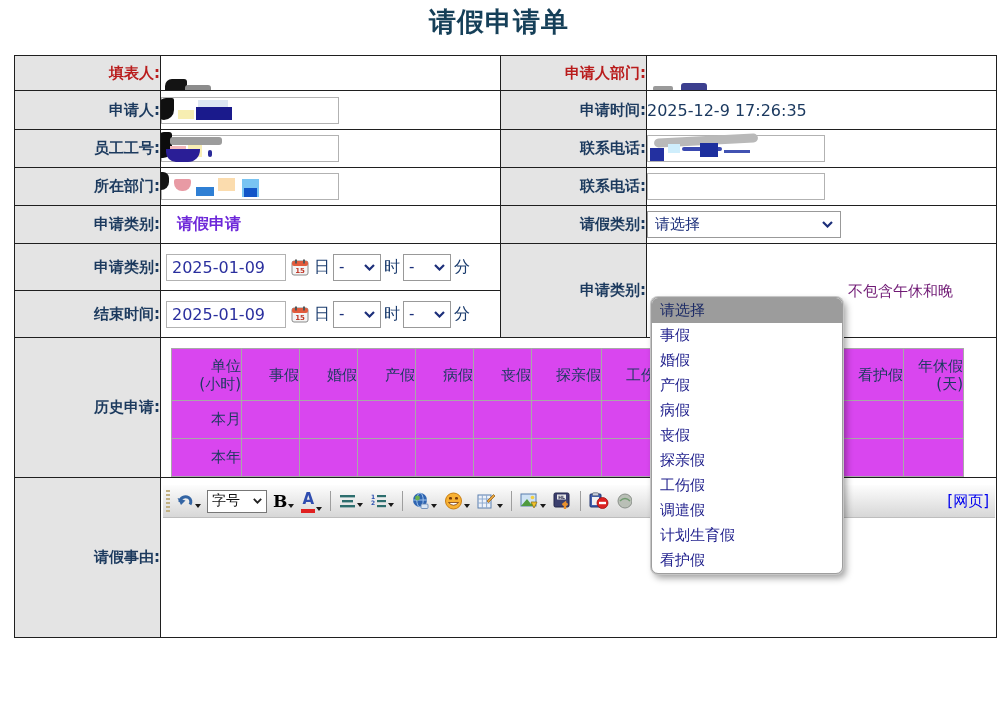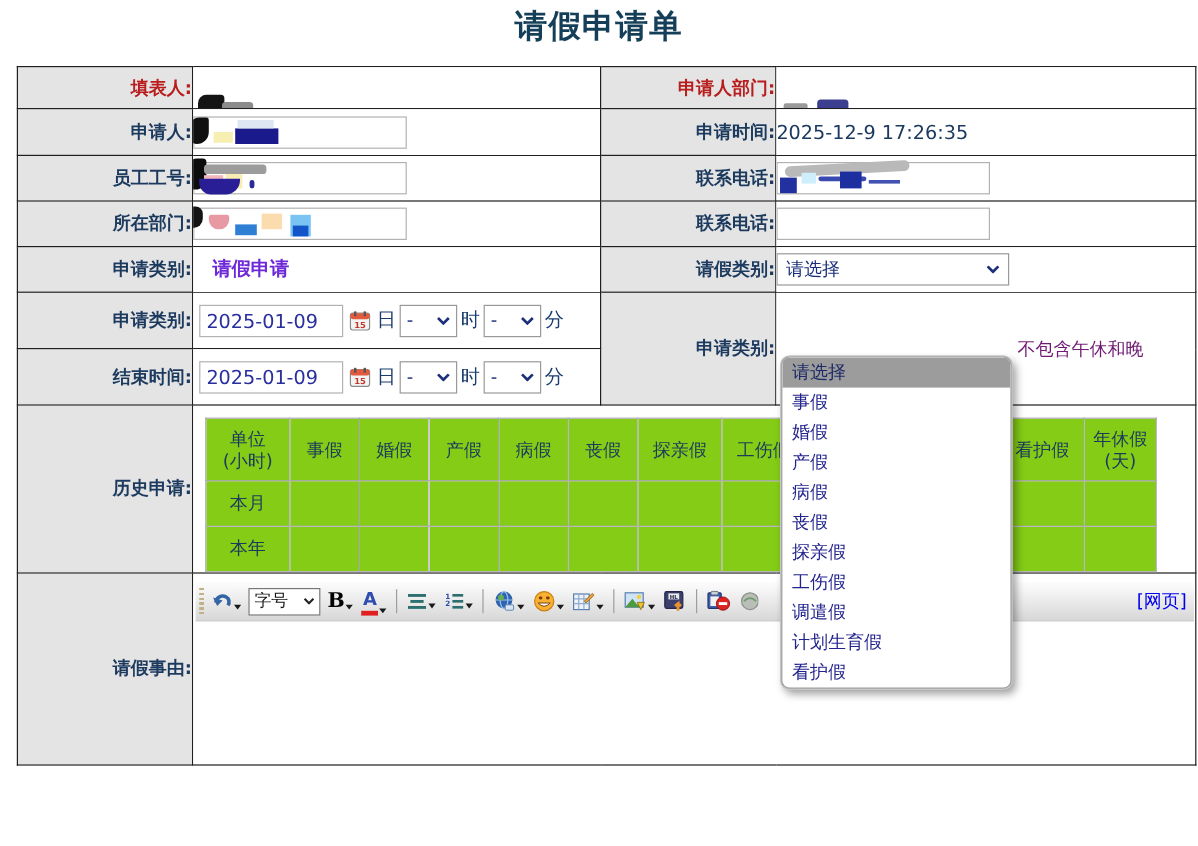--- a/index.html
+++ b/index.html
@@ -27,21 +27,21 @@
   .sel.small { width:48px; padding:0 5px; }
   .chev { width:11px; height:7px; flex:none; }
 
   .dt-row { display:flex; align-items:center; gap:3px; padding-left:5px; color:#1b3c6e; font-size:16px; }
   .cal { width:18px; height:17px; flex:none; margin:0 2px; cursor:pointer; }
 
   .note-gray { position:absolute; left:201px; top:50%; transform:translateY(-50%); color:#701a75; font-size:15px; white-space:nowrap; }
 
   
   table.hist { border-collapse:collapse; margin:10px 0 0 10px; font-size:15px; color:#1b3a5e; }
-  table.hist td { border:1px solid #a8a8a8; text-align:center; background:#84cc16; }
+  table.hist td { border:1px solid #a8a8a8; text-align:right; background:#d946ef; }
   table.hist td.h { height:52px; white-space:pre-line; line-height:1.2; }
   table.hist td.r { height:38px; }
 
   
   .editor-toolbar { display:flex; align-items:center; gap:5px; height:33px; margin:7px 1px 0 2px; padding:0 6px 0 3px;
                     background:linear-gradient(#fdfdfd,#d7d7d7); border-bottom:1px solid #bdbdbd; }
   .grip { width:4px; height:22px; background:repeating-linear-gradient(#c2b183 0 2px, transparent 2px 4px); flex:none; }
   .tbtn { display:inline-flex; align-items:flex-end; gap:1px; cursor:pointer; padding:1px; }
   .caret { width:0; height:0; border-left:3px solid transparent; border-right:3px solid transparent; border-top:4px solid #1a1a1a; margin-bottom:2px; }
   .tsep { width:1px; height:20px; background:#9e9e9e; margin:0 2px; flex:none; }

